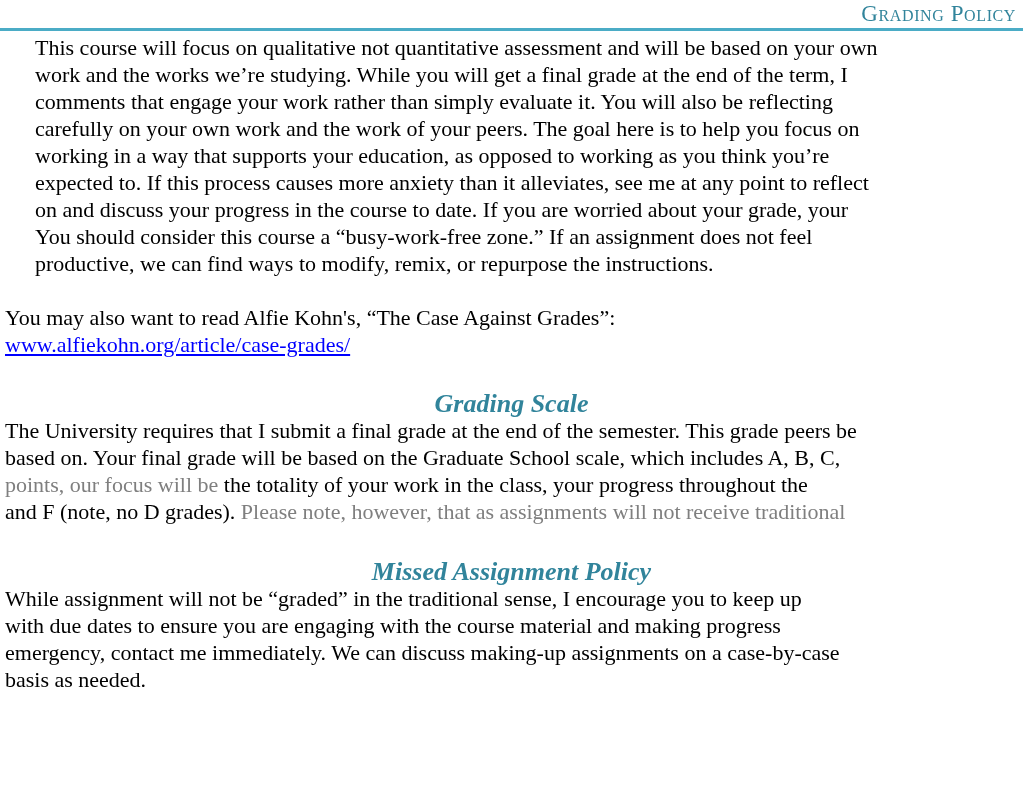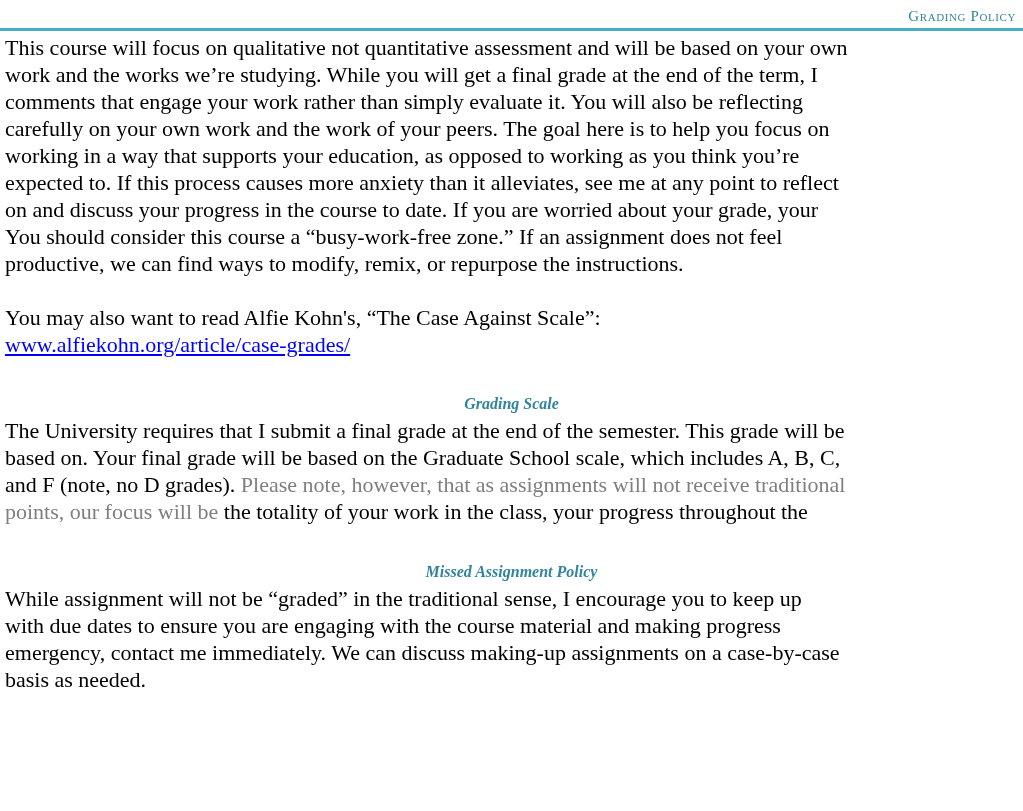--- a/index.html
+++ b/index.html
@@ -23,21 +23,21 @@
   }
   .doc-header {
     text-align: right;
     padding: 2px 7px 0 0;
     line-height: 24px;
     height: 24px;
   }
   .doc-header .title {
     font-variant: small-caps;
     letter-spacing: 0.6px;
-    font-size: 15px;
+    font-size: 23px;
     color: var(--accent, #31849B);
   }
   .header-rule {
     height: 3px;
     background: var(--rule, #4BACC6);
     margin-top: 2px;
   }
   .para {
     padding: 0 6px 0 5px;
   }
@@ -46,33 +46,33 @@
     white-space: nowrap;
   }
   .gray {
     color: var(--gray, #7F7F7F);
   }
   .section-heading {
     text-align: center;
     color: var(--accent, #31849B);
     font-weight: bold;
     font-style: italic;
-    font-size: 16px;
+    font-size: 26px;
     line-height: 27px;
   }
   .hyperlink {
     color: var(--link, #0000FF);
     text-decoration: underline;
     cursor: pointer;
     font-family: Liberation Serif, serif;
   }
   .sp-blankline { height: 27px; }
   .sp-section-1 { height: 32px; }
   .sp-section-2 { height: 33px; }
-  .intro-offset { margin-top: 3px; }
+  .intro-offset { margin-top: 3px; margin-left: 30px; }
 </style>
 </head>
 <body>
 
 <div class="page">
 
   <div class="doc-header">
     <span class="title">Grading Policy</span>
   </div>
 
@@ -86,35 +86,35 @@
       <div class="line"><span>working in a way that supports your education, as opposed to working as you think you’re</span></div>
       <div class="line"><span>expected to. If this process causes more anxiety than it alleviates, see me at any point to reflect</span></div>
       <div class="line"><span>on and discuss your progress in the course to date. If you are worried about your grade, your</span></div>
       <div class="line"><span>You should consider this course a “busy-work-free zone.” If an assignment does not feel</span></div>
       <div class="line"><span>productive, we can find ways to modify, remix, or repurpose the instructions.</span></div>
     </div>
 
   <div class="sp-blankline"></div>
 
   <div class="para">
-    <div class="line">You may also want to read Alfie Kohn's, “The Case Against Scale”:</div>
+    <div class="line">You may also want to read Alfie Kohn's, “The Case Against Grades”:</div>
     <div class="line">
       <a class="hyperlink">www.alfiekohn.org/article/case-grades/</a>
     </div>
   </div>
 
   <div class="sp-section-1"></div>
 
   <div>
     <div class="section-heading">Grading Scale</div>
     <div class="para">
-        <div class="line"><span>The University requires that I submit a final grade at the end of the semester. This grade will be</span></div>
+        <div class="line"><span>The University requires that I submit a final grade at the end of the semester. This grade peers be</span></div>
         <div class="line"><span>based on. Your final grade will be based on the Graduate School scale, which includes A, B, C,</span></div>
+        <div class="line"><span class="gray">points, our focus will be </span><span>the totality of your work in the class, your progress throughout the</span></div>
         <div class="line"><span>and F (note, no D grades). </span><span class="gray">Please note, however, that as assignments will not receive traditional</span></div>
-        <div class="line"><span class="gray">points, our focus will be </span><span>the totality of your work in the class, your progress throughout the</span></div>
       </div>
   </div>
 
   <div class="sp-section-2"></div>
 
   <div>
     <div class="section-heading">Missed Assignment Policy</div>
     <div class="para">
         <div class="line"><span>While assignment will not be “graded” in the traditional sense, I encourage you to keep up</span></div>
         <div class="line"><span>with due dates to ensure you are engaging with the course material and making progress</span></div>

